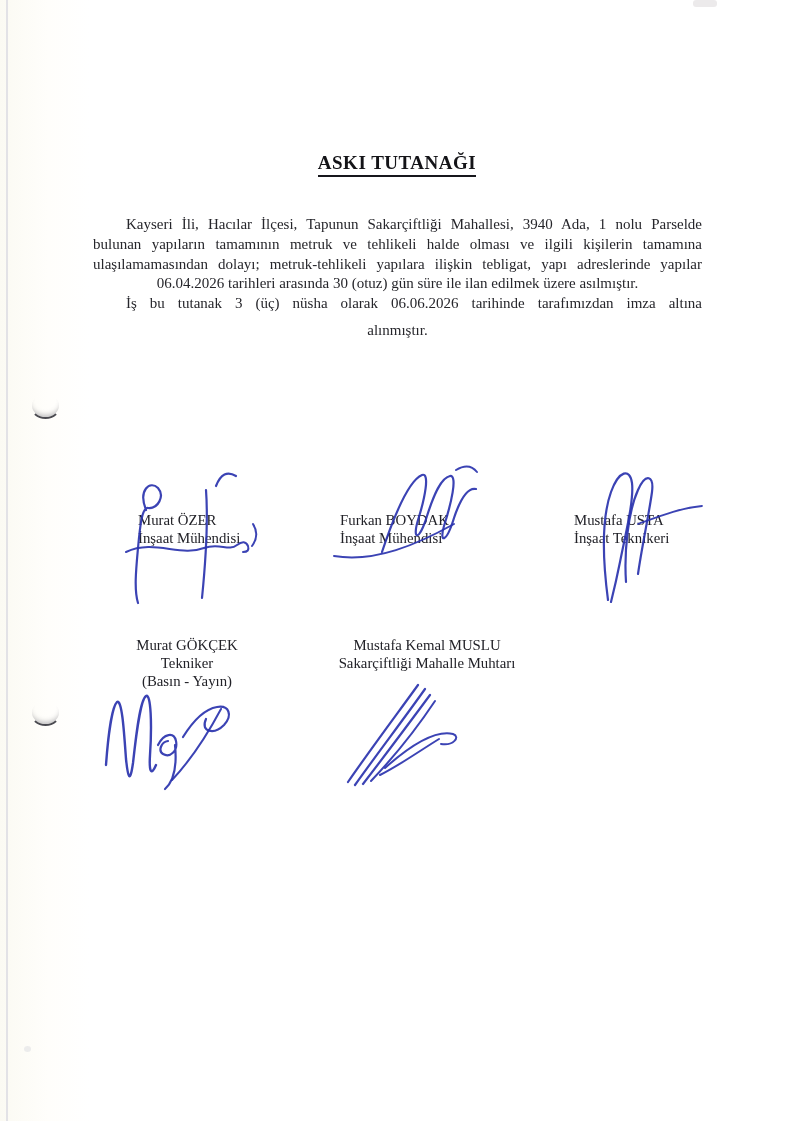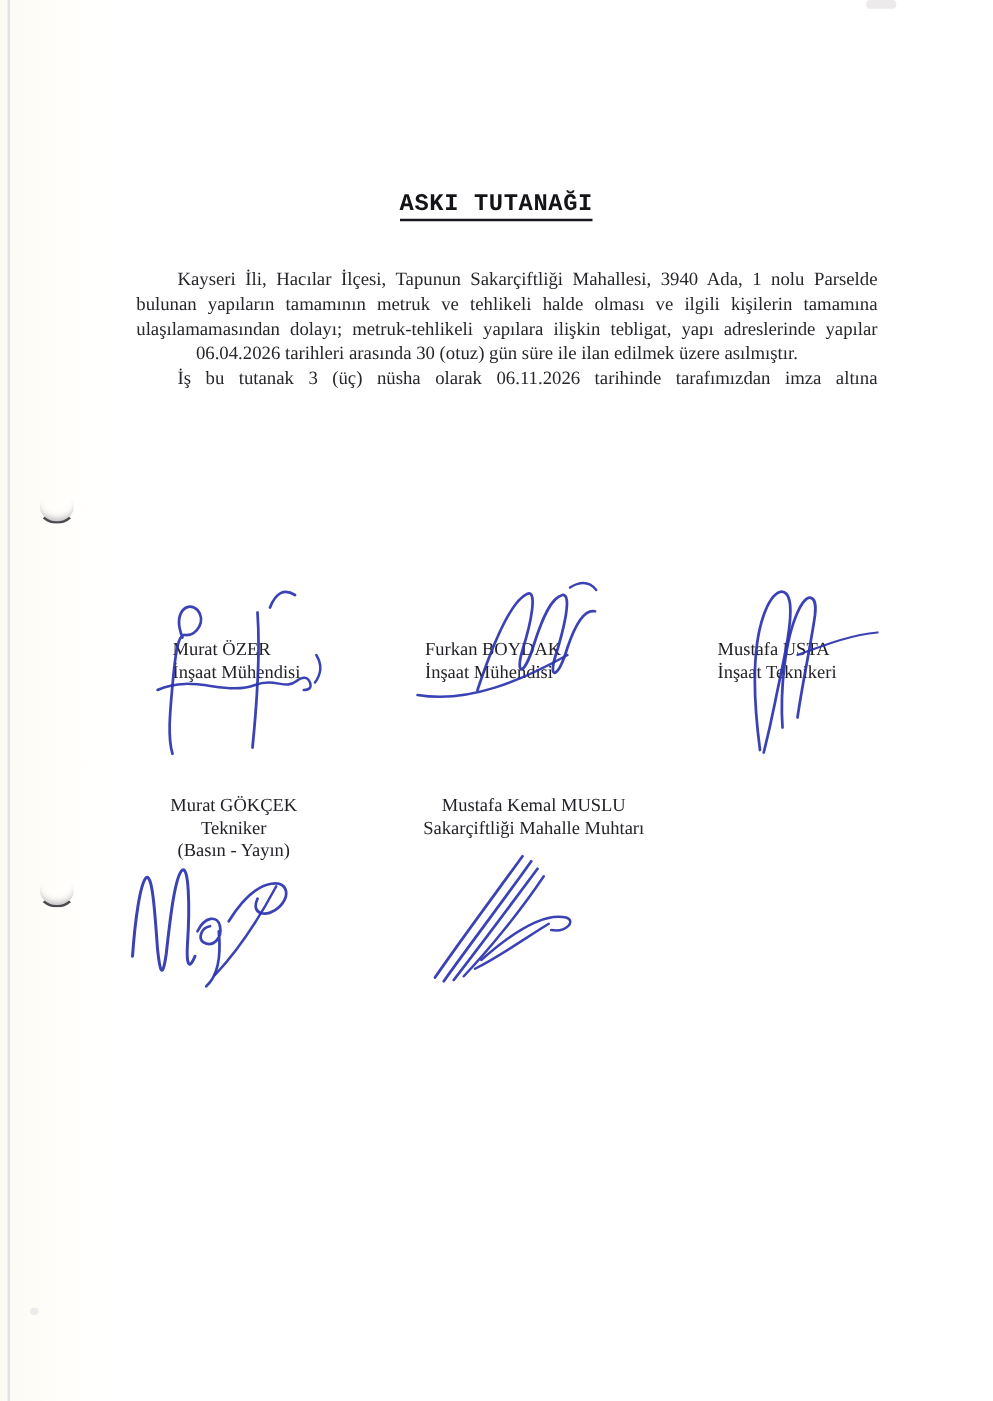--- a/index.html
+++ b/index.html
@@ -34,29 +34,28 @@
   .hole-top { left: 30px; top: 392px; }
   .hole-bottom { left: 30px; top: 699px; }
 
   .title-wrap { position: absolute; left: 0; top: 152px; width: 794px; text-align: center; }
   .title {
     display: inline-block;
     font-size: 19px; font-weight: bold; letter-spacing: 0.5px;
     color: #141418;
     border-bottom: 2.5px solid #17171c;
     padding-bottom: 1px;
-    font-family: Liberation Mono, monospace;
   }
 
   .body-text {
     position: absolute; left: 93px; top: 215px; width: 609px;
     font-size: 15px; line-height: 19.8px;
   }
   .ln { display: block; text-align: center; }
-  .ln.jst { text-align: justify; text-align-last: justify; margin-left: 16px; }
+  .ln.jst { text-align: justify; text-align-last: justify; }
   .ln.ind { text-indent: 33px; }
   .ln.lastgap { margin-top: 7px; }
 
   .sigtext { position: absolute; font-size: 14.8px; line-height: 18px; color: #222228; }
   .sigtext.center { text-align: center; }
   .r1c1 { left: 138px; top: 511px; }
   .r1c2 { left: 340px; top: 511px; }
   .r1c3 { left: 574px; top: 511px; }
   .r2c1 { left: 112px; top: 636px; width: 150px; }
   .r2c2 { left: 327px; top: 636px; width: 200px; }
@@ -85,21 +84,22 @@
   </div>
 
   <div class="body-text">
     <div class="para">
       <div class="ln jst ind">Kayseri İli, Hacılar İlçesi, Tapunun Sakarçiftliği Mahallesi, 3940 Ada, 1 nolu Parselde</div>
       <div class="ln jst">bulunan yapıların tamamının metruk ve tehlikeli halde olması ve ilgili kişilerin tamamına</div>
       <div class="ln jst">ulaşılamamasından dolayı; metruk-tehlikeli yapılara ilişkin tebligat, yapı adreslerinde yapılar</div>
       <div class="ln">06.04.2026 tarihleri arasında 30 (otuz) gün süre ile ilan edilmek üzere asılmıştır.</div>
     </div>
     <div class="para">
-      <div class="ln jst ind">İş bu tutanak 3 (üç) nüsha olarak 06.11.2026 tarihinde tarafımızdan imza altına</div>
+      <div class="ln jst ind">İş bu tutanak 3 (üç) nüsha olarak 06.06.2026 tarihinde tarafımızdan imza altına</div>
+      <div class="ln lastgap">alınmıştır.</div>
     </div>
   </div>
 
   <div class="sigtext r1c1">
     <div class="sname">Murat ÖZER</div>
     <div class="srole">İnşaat Mühendisi</div>
   </div>
   <div class="sigtext r1c2">
     <div class="sname">Furkan BOYDAK</div>
     <div class="srole">İnşaat Mühendisi</div>

